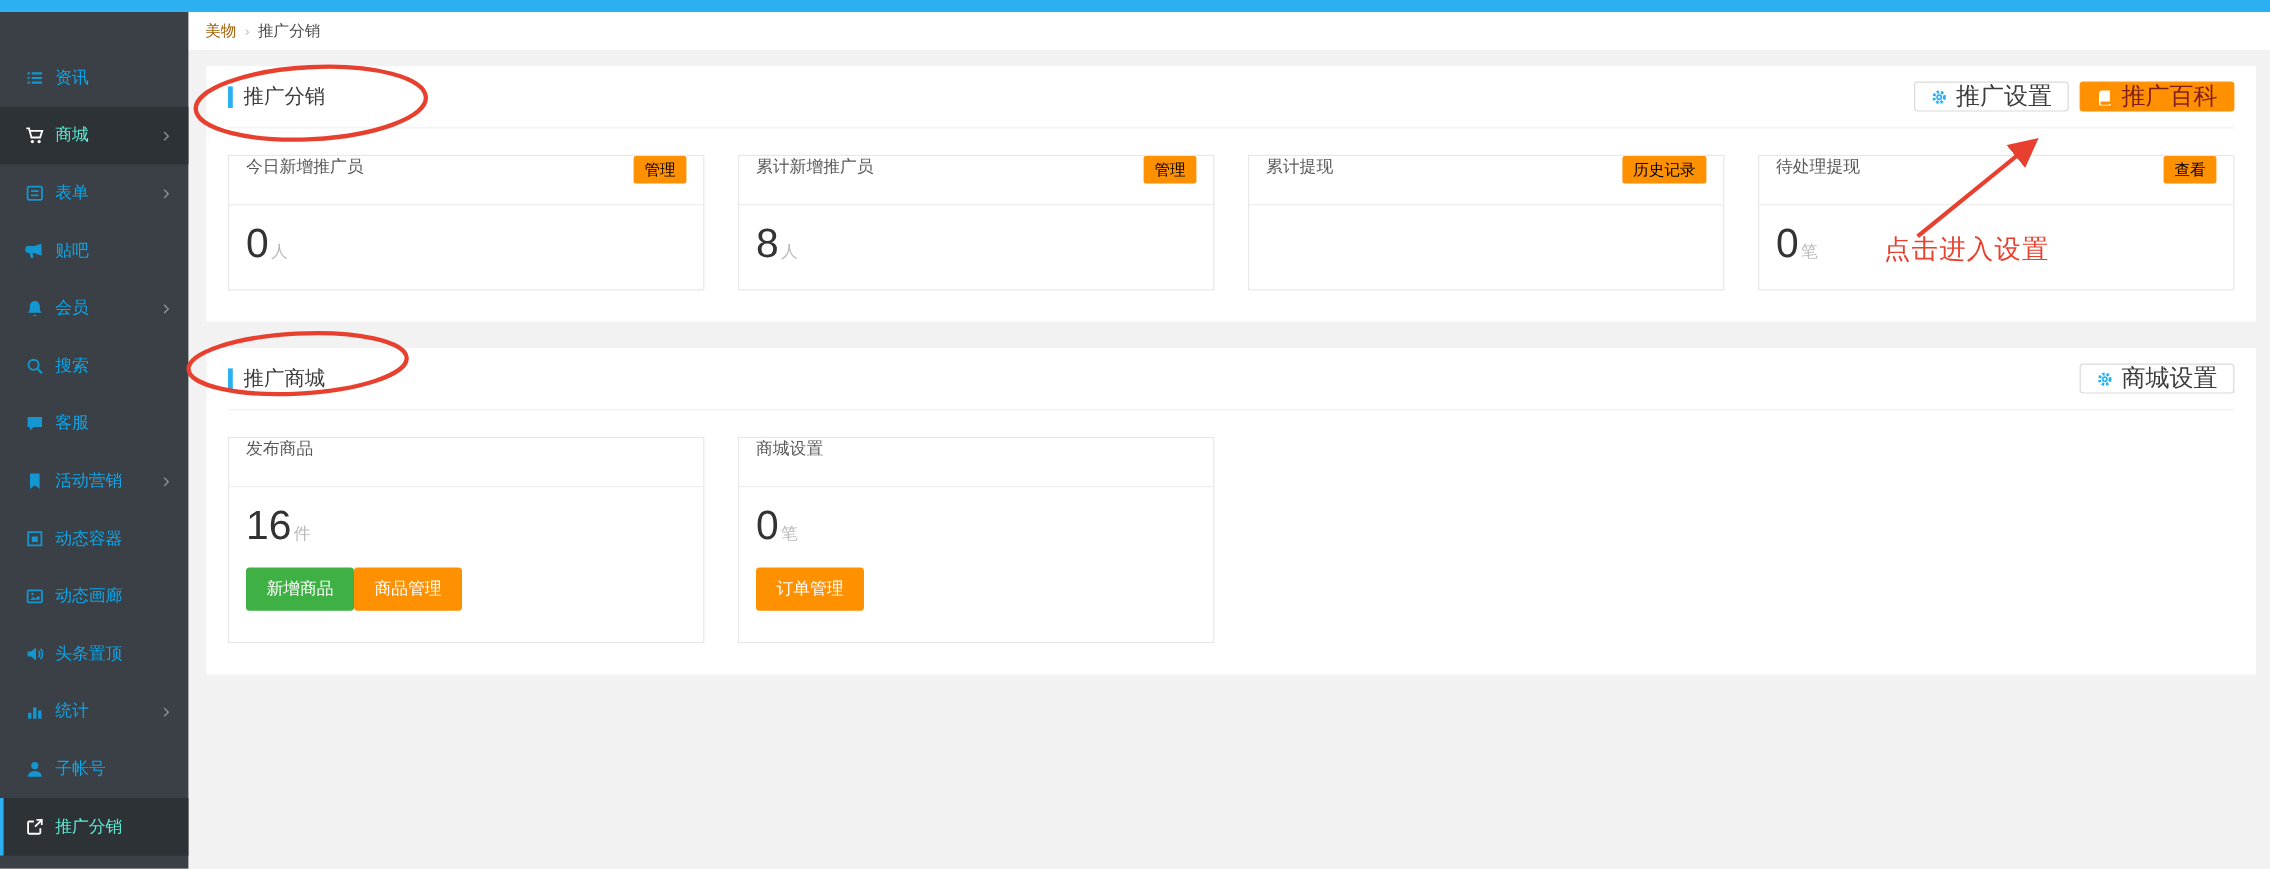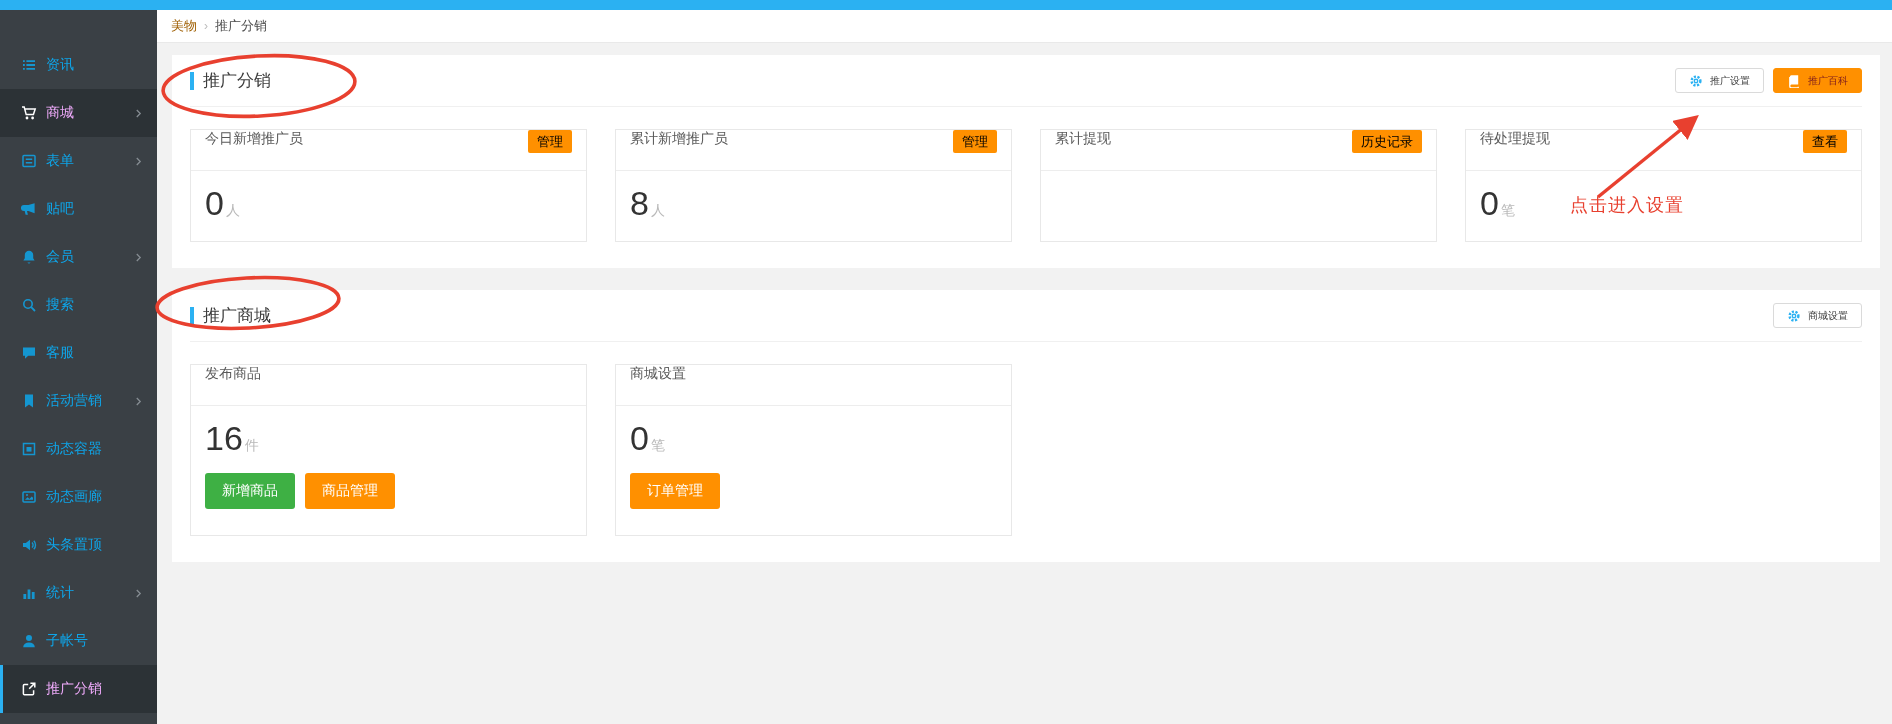--- a/index.html
+++ b/index.html
@@ -14,64 +14,64 @@
   .topbar{position:absolute;top:0;left:0;width:1892px;height:10px;background:var(--accent);z-index:5}
 
   
   .sidebar{position:absolute;top:10px;left:0;width:157px;height:714px;background:var(--side-bg);z-index:4}
   .side-items{padding-top:31px}
   .side-item{height:48px;display:flex;align-items:center;padding:0 13px 0 21px;color:#0ea5e9;font-size:14px;cursor:pointer}
   .si-icon{width:16px;height:16px;margin-right:9px;display:inline-flex;flex:none;opacity:.85}
   .si-icon svg,.si-arrow svg,.b-icon svg{width:100%;height:100%;display:block}
   .si-label{white-space:nowrap}
   .si-arrow{margin-left:auto;width:11px;height:11px;color:#878e94;flex:none}
-  .side-item.open,.side-item.active{background:var(--side-active);color:#f0abfc}
+  .side-item.open,.side-item.active{background:var(--side-active);color:#5eead4}
   .side-item.open .si-icon,.side-item.active .si-icon{opacity:1;color:#fff}
   .side-item.active{border-left:3px solid var(--accent);padding-left:18px}
 
   
   .main{position:absolute;left:157px;top:10px;width:1735px;height:714px;background:var(--page-bg)}
   .breadcrumb-bar{height:33px;background:#fff;border-bottom:1px solid #e9e9e9;display:flex;align-items:center;padding-left:14px;font-size:13px}
   .crumb-first{color:#a16207;cursor:pointer}
   .crumb-sep{color:#bcbcbc;margin:0 7px;font-size:12px}
   .crumb-current{color:#4c4c4c}
 
   .content{padding:12px 12px 0 15px}
   .panel{background:#fff;padding:0 18px}
   .panel + .panel{margin-top:22px}
   .panel-head{height:52px;display:flex;align-items:center;border-bottom:1px solid #f0f0f0}
   .title-marker{width:4px;height:18px;background:var(--accent);flex:none}
   .panel-title{font-size:17px;color:#3c3c3c;margin-left:9px;white-space:nowrap}
   .head-actions{margin-left:auto;display:flex;gap:9px}
-  .btn{height:25px;display:inline-flex;align-items:center;gap:7px;padding:0 13px;font-size:10px;border-radius:3px;cursor:pointer;white-space:nowrap}
+  .btn{height:25px;display:inline-flex;align-items:center;gap:7px;padding:0 13px;font-size:20px;border-radius:3px;cursor:pointer;white-space:nowrap}
   .btn-outline{background:#fff;border:1px solid #dadada;color:#3c3c3c}
   .btn-outline .b-icon{color:var(--accent)}
   .btn-orange{background:var(--orange);border:1px solid var(--orange);color:#7f1d1d}
   .btn-orange .b-icon{color:#fff}
   .b-icon{width:14px;height:14px;display:inline-flex;flex:none}
 
   .cards-row{display:flex;gap:28px;padding:22px 0 26px}
   .stat-card{border:1px solid #e8e8e8;background:#fff}
   .row1 .stat-card{flex:1}
   .row2 .stat-card{flex:0 0 397px}
   .card-head{height:41px;display:flex;align-items:flex-start;padding:0 14px;border-bottom:1px solid #ededed}
   .card-title{font-size:14px;color:#595959}
   .badge{margin-left:auto;background:var(--orange);color:#000000;font-size:13px;line-height:1;padding:5px 9px;border-radius:2px;cursor:pointer;white-space:nowrap}
   .card-body{padding:13px 14px 18px}
   .row2 .card-body{padding:13px 14px 26px}
   .big-num{font-size:34px;color:#333}
   .unit{font-size:14px;color:#b9b9b9;margin-left:2px}
-  .actions{display:flex;gap:10px;margin-top:15px}
+  .actions{display:flex;gap:0;margin-top:15px}
   .act-btn{color:#fff;font-size:14px;padding:9px 17px;border-radius:3px;border:none;cursor:pointer;white-space:nowrap}
   .act-green{background:var(--green)}
   .act-orange{background:var(--orange)}
 
   
   .annotations{position:absolute;top:0;left:0;width:1892px;height:724px;z-index:40;pointer-events:none}
-  .anno-text{position:absolute;left:1570px;top:193px;color:var(--red);font-size:18px;letter-spacing:1px;z-index:41;pointer-events:none;white-space:nowrap}
+  .anno-text{position:absolute;left:1570px;top:193px;color:var(--red);font-size:22px;letter-spacing:1px;z-index:41;pointer-events:none;white-space:nowrap}
 </style>
 </head>
 <body>
 
 <div class="topbar"></div>
 
 <div class="sidebar">
   <div class="side-items">
 
     <div class="side-item">

